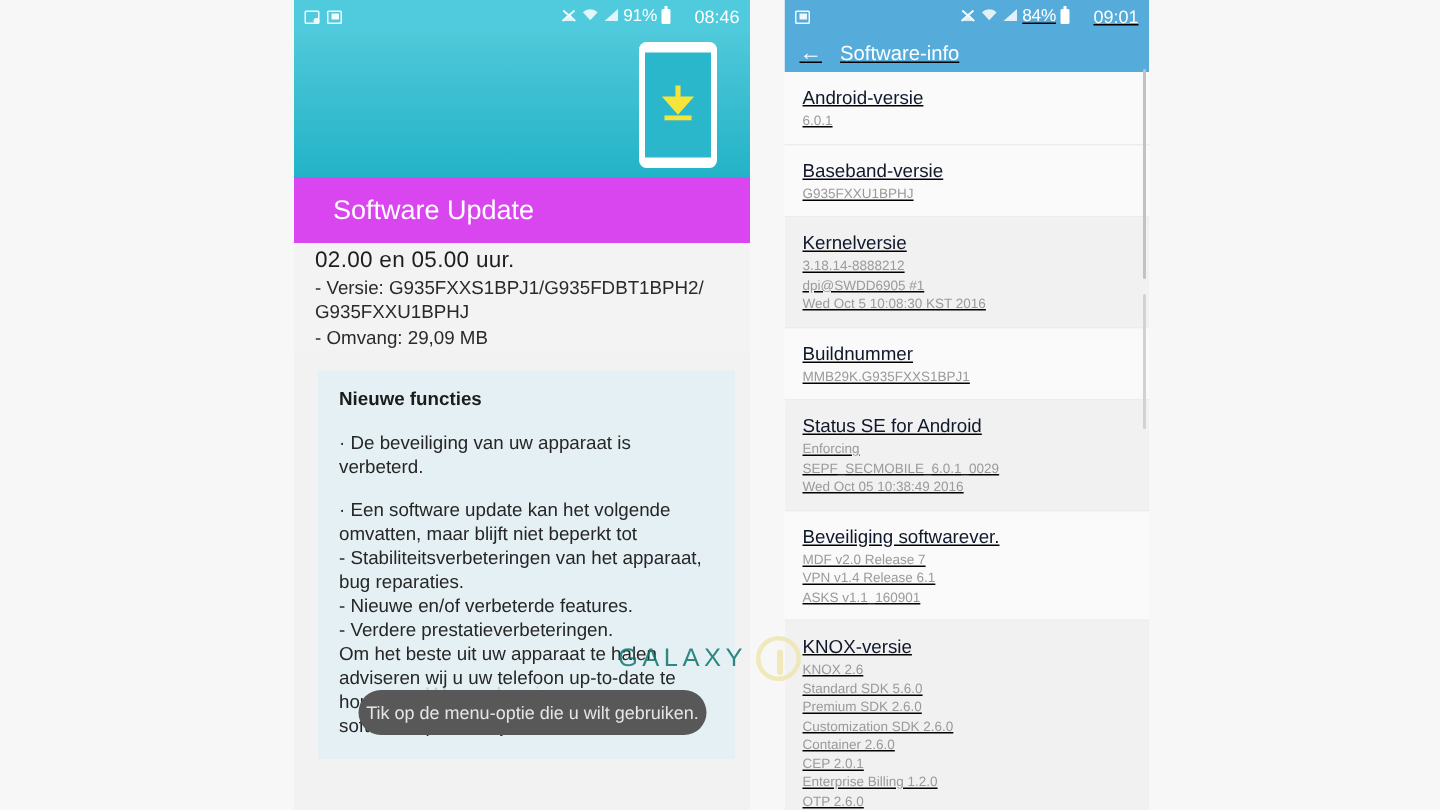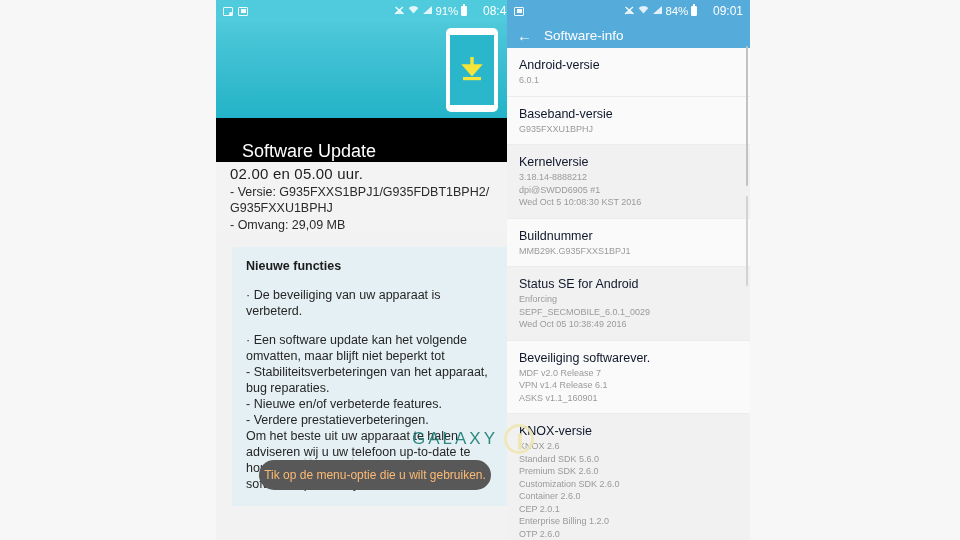--- a/index.html
+++ b/index.html
@@ -6,21 +6,21 @@
   html, body {
     width: 960px; height: 540px;
     background: #f7f7f7;
     font-family: "Liberation Sans", sans-serif;
     overflow: hidden;
   }
   #stage { position: relative; width: 960px; height: 540px; background: #f7f7f7; }
 
   
   #left-panel {
-    position: absolute; left: 216px; top: 0; width: 304px; height: 540px;
+    position: absolute; left: 196px; top: 0; width: 304px; height: 540px;
     background: #f2f2f2; overflow: hidden;
   }
   .statusbar {
     height: 22px; display: flex; align-items: center;
     padding: 0 7px; color: #ffffff; font-size: 11.5px;
   }
   #left-panel .statusbar { background: #4fcbdd; }
   .sb-left { display: flex; align-items: center; gap: 5px; }
   .sb-right { margin-left: auto; display: flex; align-items: center; gap: 3px; }
   .sb-ico { display: inline-block; opacity: .92; }
@@ -64,60 +64,60 @@
     width: 52px; height: 84px; background: #fff; border-radius: 5px;
     padding: 7px 4px;
   }
   #phone-screen {
     width: 100%; height: 100%; background: #2bb7cb;
     display: flex; align-items: center; justify-content: center;
   }
   #dl-arrow { width: 26px; height: 30px; }
 
   #update-titlebar {
-    background: #000000; height: 44px; display: flex; align-items: flex-end;
+    background: #d946ef; height: 44px; display: flex; align-items: center;
     padding-left: 26px;
   }
   #update-title { color: #fff; font-size: 18px; }
 
   .upd-body { padding: 4px 14px 0 14px; background: #f3f3f3; }
   .upd-line { font-size: 12.5px; color: #2a2a2a; line-height: 16.5px; }
   .upd-line.big { font-size: 15px; color: #1e1e1e; margin-bottom: 1px; letter-spacing: .2px; }
 
   #notes-box {
     margin: 14px 10px 0 16px; background: #e4f0f4; padding: 12px 14px 14px 14px;
   }
   #notes-title { font-weight: bold; font-size: 12.5px; color: #1c1c1c; margin-bottom: 14px; }
   .note-p { font-size: 12.5px; color: #262626; line-height: 16px; }
   .note-gap { height: 13px; }
 
   #toast {
     position: absolute; left: 43px; top: 460px; width: 232px; height: 30px;
-    background: #585858; border-radius: 15px; color: #fdba74;
+    background: #585858; border-radius: 15px; color: #e5e5e5;
     display: flex; align-items: center; justify-content: center;
     font-size: 12px;
   }
   #warn-ghost {
     position: absolute; left: 88px; top: 455px;
     font-size: 14px; color: #b6b6b6; opacity: .55;
   }
   #btn-row {
     position: absolute; left: 12px; top: 500px; width: 280px;
     display: flex; gap: 7px;
   }
   .btn {
     flex: 1; height: 38px; background: #fcfcfc; border: 1px solid #d4d4d4;
     display: flex; align-items: center; justify-content: center;
     font-size: 10.5px; color: #333; letter-spacing: .2px; text-align: center;
   }
 
   
   #right-panel {
-    position: absolute; left: 507px; top: 0; width: 243px; height: 540px;
-    background: #fafafa; overflow: hidden;
+    position: absolute; left: 523px; top: 0; width: 243px; height: 540px;
+    background: #fafafa; overflow: hidden; text-decoration: underline;
   }
   #right-panel .statusbar { background: #55acdb; }
   #sw-appbar {
     background: #55acdb; height: 26px; display: flex; align-items: center;
     padding-left: 10px; gap: 12px; color: #fff;
   }
   #sw-title { font-size: 13.5px; }
   .back-arrow { font-size: 15px; line-height: 1; }
 
   .info-list { background: #fafafa; }

